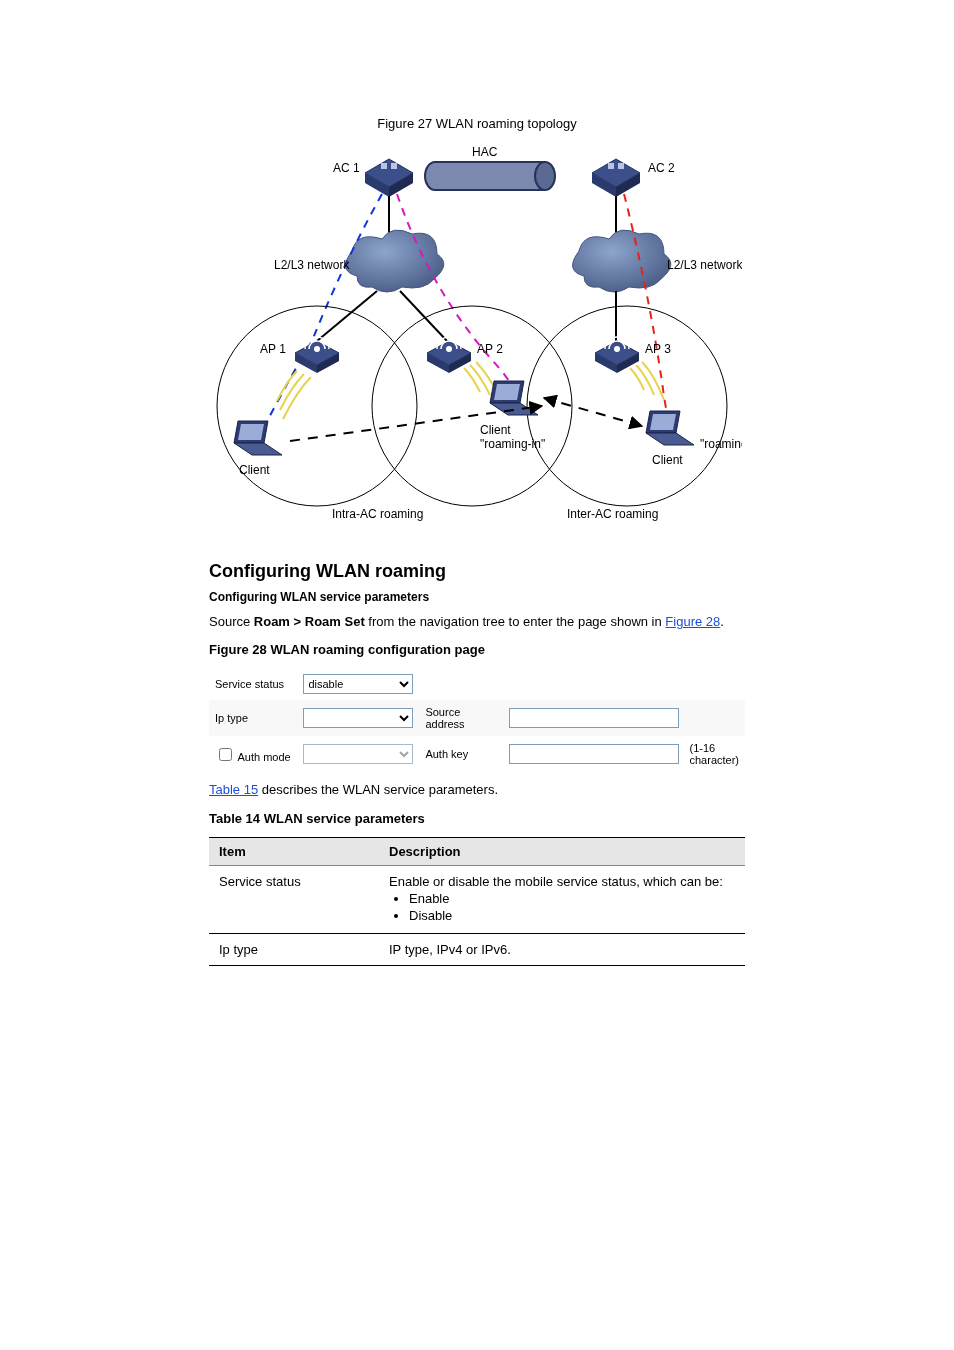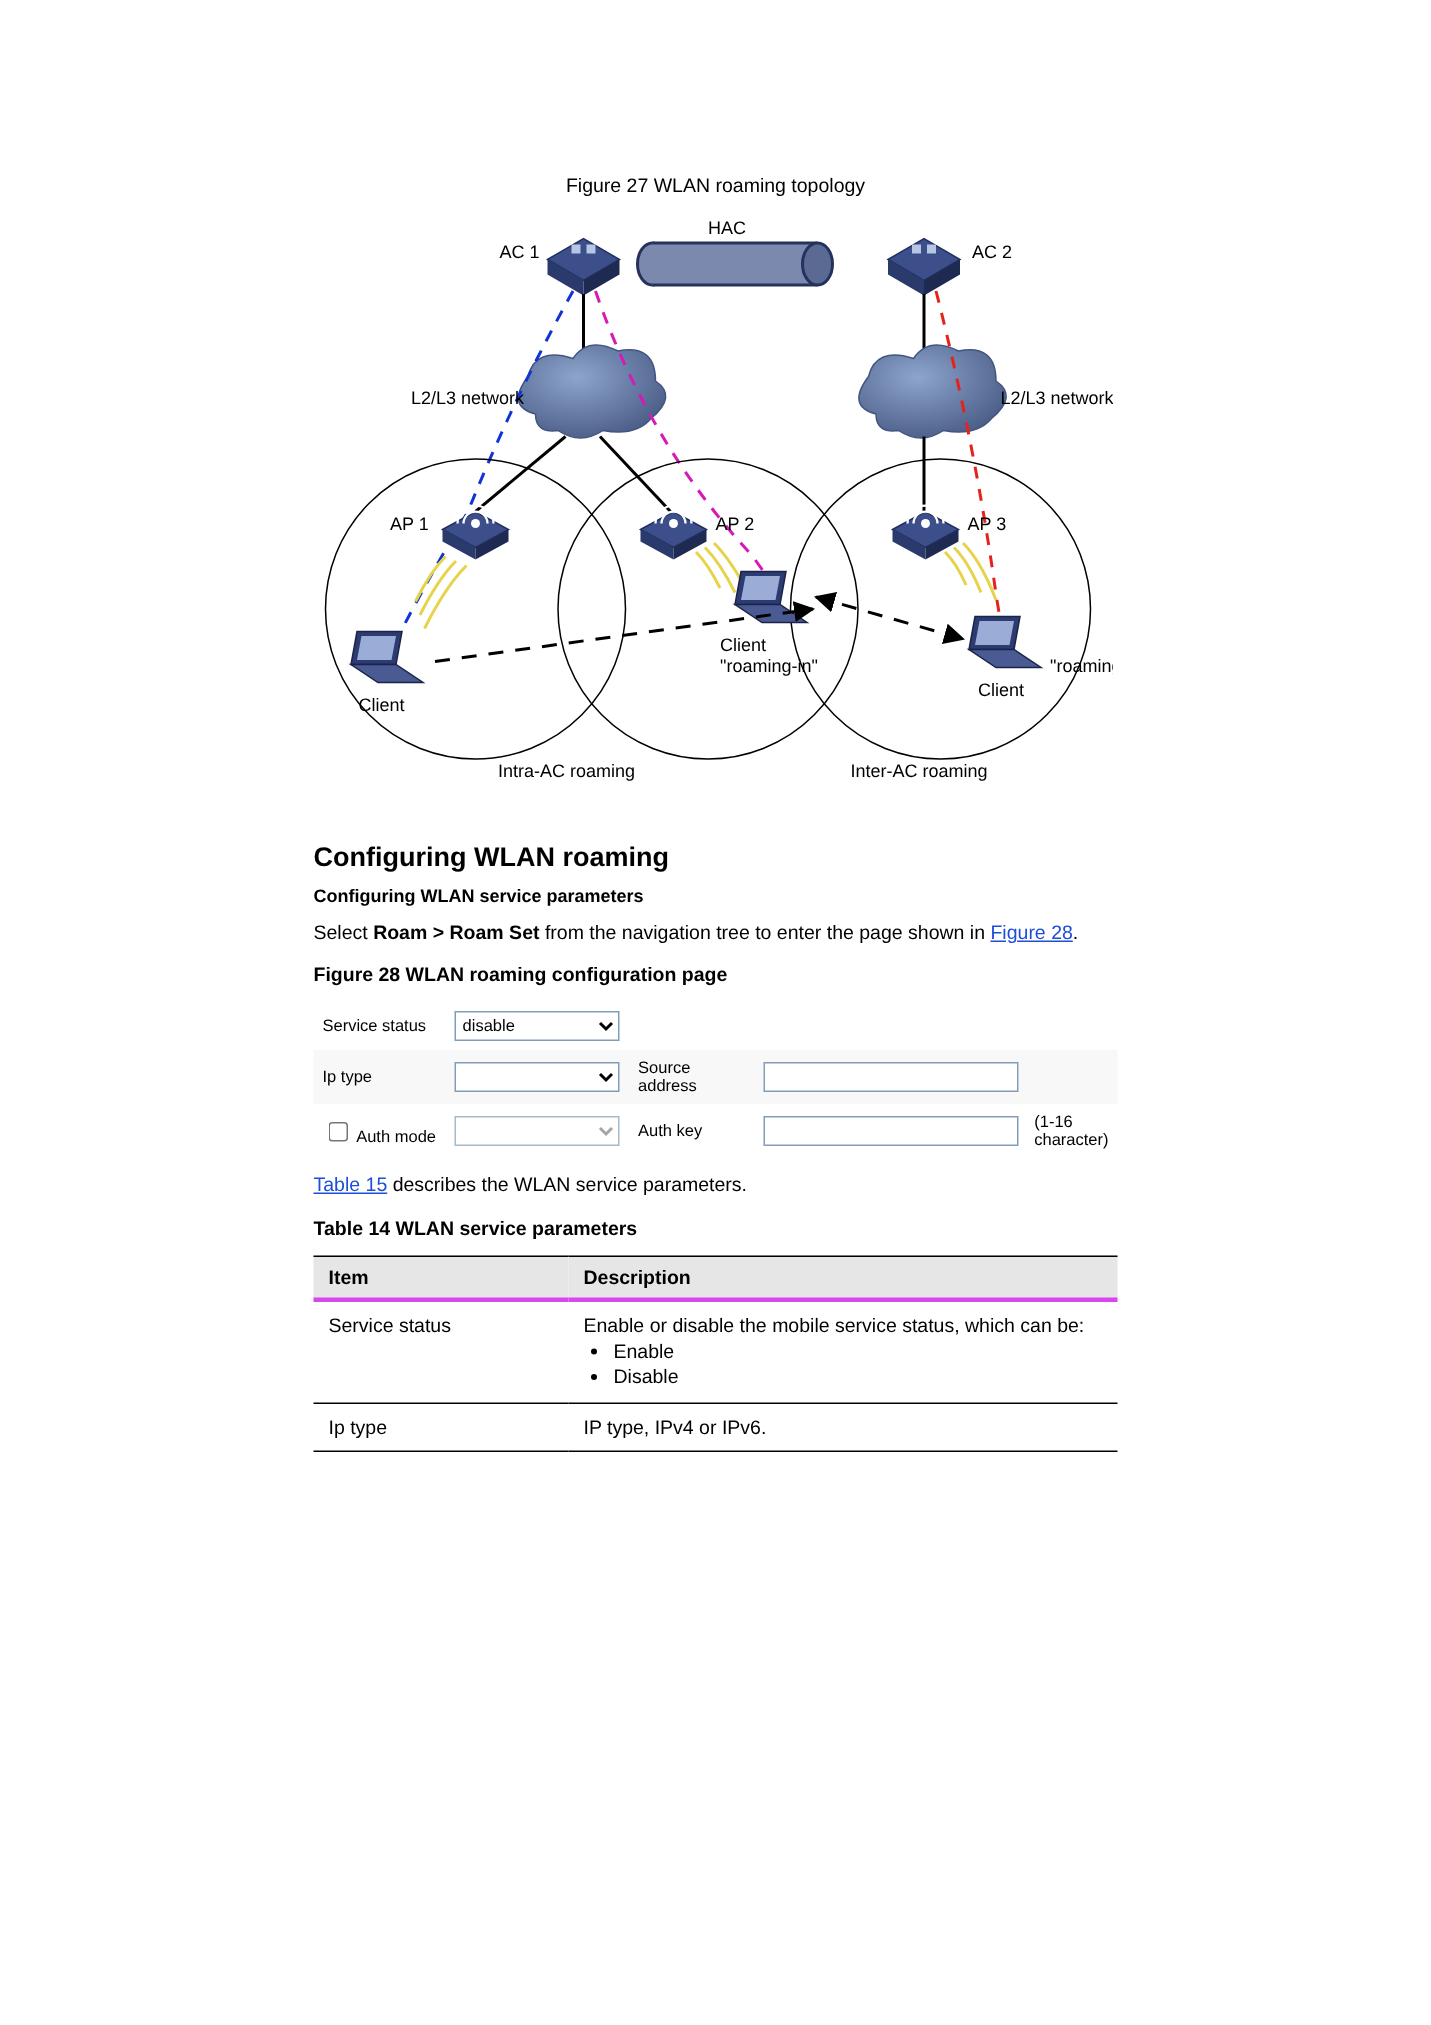--- a/index.html
+++ b/index.html
@@ -20,21 +20,21 @@
   .wlanpanel td.lbl{width:110px}
   .wlanpanel tr:nth-child(2){background:#f8f8f8}
   .wlanpanel select,.wlanpanel input[type=text]{font-size:11px;font-family:Tahoma,Arial,sans-serif;height:20px;box-sizing:border-box}
   .wlanpanel select{width:110px;border:1px solid #7f9db9;background:#fff}
   .wlanpanel input[type=text]{width:170px;border:1px solid #7f9db9;padding:1px 2px}
   .wlanpanel .hint{font-size:11px;padding-left:4px}
 
   
   .desc-table{width:100%;border-collapse:collapse;margin-top:8px}
   .desc-table th,.desc-table td{font-size:13px;text-align:left;vertical-align:top}
-  .desc-table thead th{background:#e6e6e6;border-top:1px solid #000;border-bottom:3px solid #d946ef;padding:6px 10px;font-weight:bold}
+  .desc-table thead th{background:#e6e6e6;border-top:1px solid #000;border-bottom:1px solid #d946ef;padding:6px 10px;font-weight:bold}
   .desc-table tbody td{border-bottom:1px solid #000;padding:8px 10px}
   .desc-table tbody td.rowhead{width:150px}
   .desc-table ul{margin:0;padding-left:20px}
   .desc-table li{margin:2px 0}
 </style>
 </head>
 <body>
 
 <div class="page">
 
@@ -178,21 +178,21 @@
       <text x="120" y="372" font-size="12">Intra-AC roaming</text>
       <text x="355" y="372" font-size="12">Inter-AC roaming</text>
     </svg>
   </div>
 
   <h2>Configuring WLAN roaming</h2>
 
   <h3>Configuring WLAN service parameters</h3>
 
   <p>
-    <span>Select </span><b>Roam &gt; Roam Set</b><span> from the navigation tree to enter the page shown in </span><a href="#" class="ref">Figure 28</a>.
+    <span>Source </span><b>Roam &gt; Roam Set</b><span> from the navigation tree to enter the page shown in </span><a href="#" class="ref">Figure 28</a>.
   </p>
 
   <p><b>Figure 28 WLAN roaming configuration page</b></p>
 
   <div class="wlanpanel">
     <table>
       <tbody>
           <tr>
         <td class="lbl">Service status</td>
         <td>

